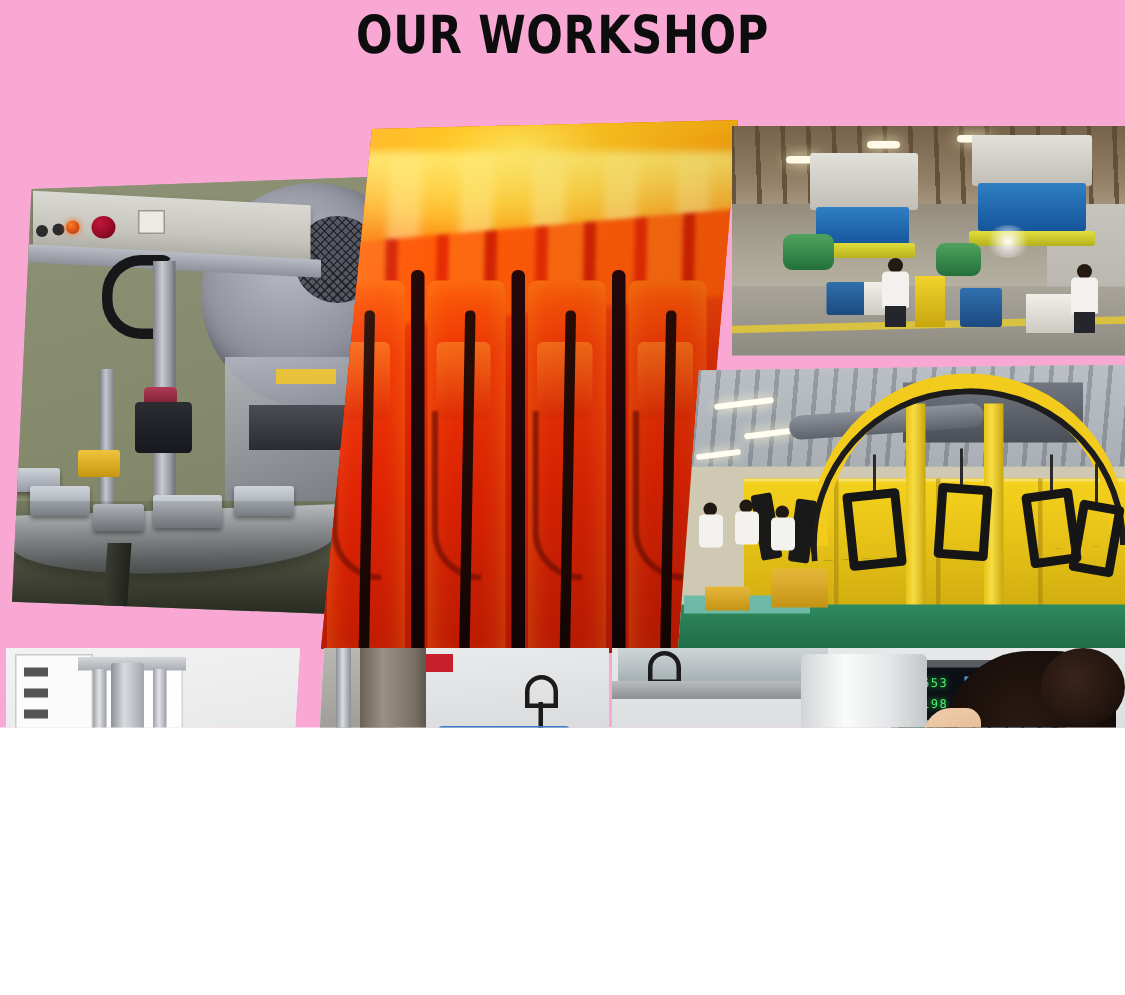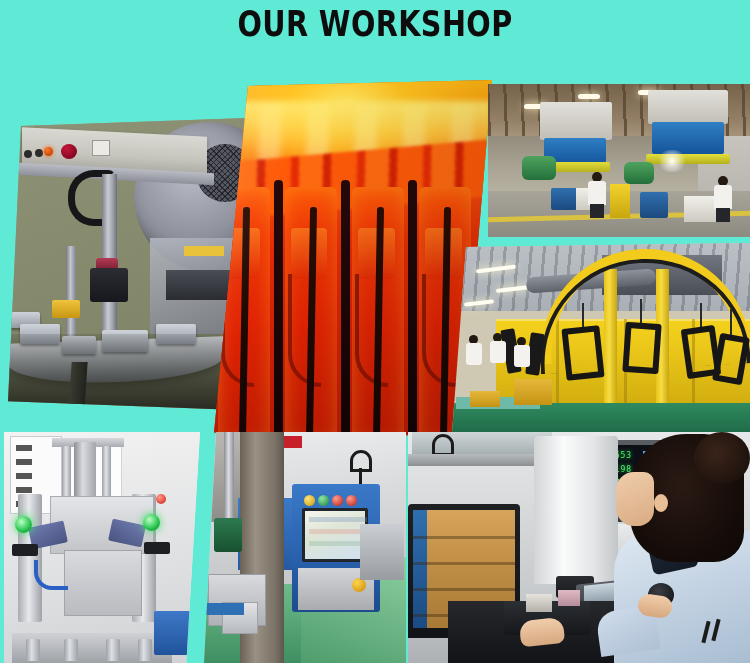--- a/index.html
+++ b/index.html
@@ -3,21 +3,21 @@
 <meta charset="utf-8">
 <style>
   * { margin:0; padding:0; box-sizing:border-box; }
   html,body{ width:750px; height:663px; }
   body{
     background:#ffffff;
     font-family:"Liberation Sans", sans-serif;
     overflow:hidden;
     position:relative;
   }
-  #stage{ position:relative; width:750px; height:663px; background:#5eead4; overflow:hidden; }
+  #stage{ position:relative; width:750px; height:485px; background:#f9a8d4; overflow:hidden; }
 
   
   .page-title{
     position:absolute; left:0; top:4px; width:750px;
     text-align:center;
     font-family:"DejaVu Sans", sans-serif;
     font-weight:900;
     font-size:35px;
     letter-spacing:0.5px;
     color:#0d0d0d;

